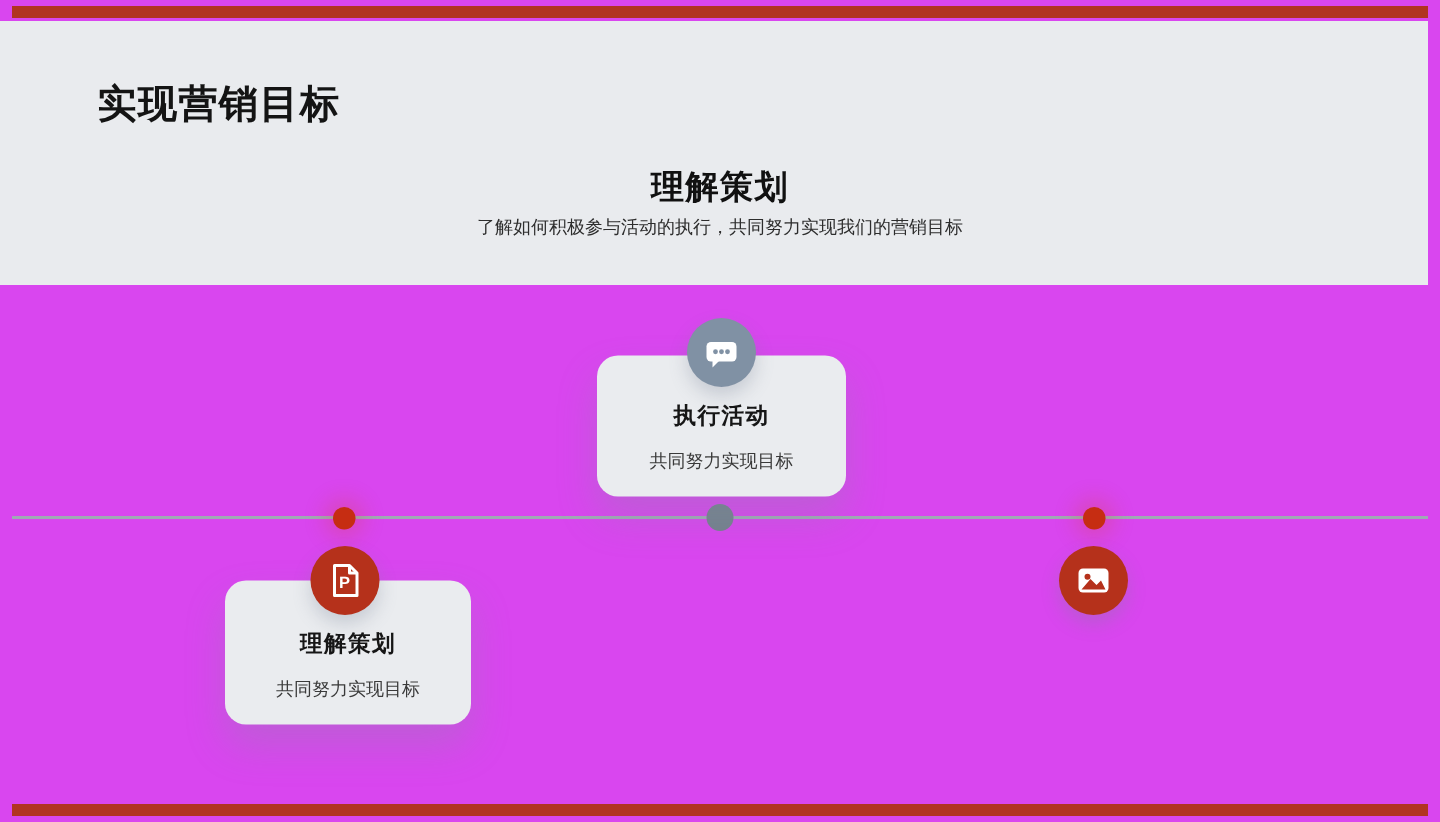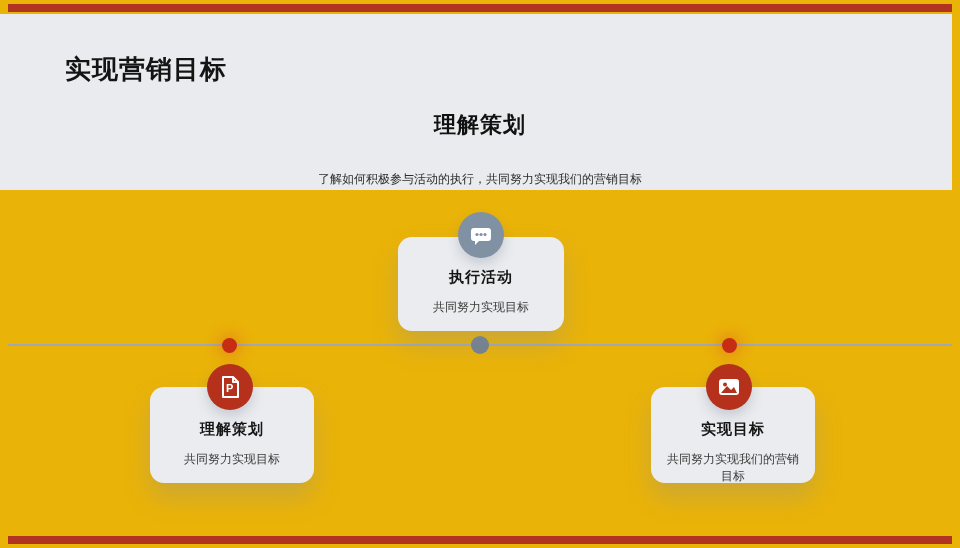--- a/index.html
+++ b/index.html
@@ -1,19 +1,19 @@
 <!DOCTYPE html>
 <html><head>
 <meta charset="utf-8">
 <style>
   html, body { margin: 0; padding: 0; background: #ffffff; }
   .slide {
     position: relative;
     width: 960px; height: 548px;
-    background: #eab308;
+    background: #d946ef;
     overflow: hidden;
     font-family: "Liberation Sans", "DejaVu Sans", sans-serif;
   }
   .accent-bar {
     position: absolute; left: 8px; width: 944px; height: 8px;
     background: #b13422;
   }
   .accent-bar.top { top: 4px; }
   .accent-bar.bottom { top: 536px; }
 
@@ -28,21 +28,21 @@
   }
   .section-heading {
     position: absolute; left: 0; top: 110px; width: 960px;
     text-align: center;
     font-size: 22px; font-weight: 900; color: #111111;
     letter-spacing: 1px;
   }
   .section-subtitle {
     position: absolute; left: 0; top: 143px; width: 960px;
     text-align: center;
-    font-size: 12px; color: #2d2d2d; margin-top: 28px;
+    font-size: 12px; color: #2d2d2d;
   }
 
   .timeline-line {
     position: absolute; left: 8px; top: 344px; width: 944px; height: 2px;
     background: #9fa9b4;
   }
   .node-dot {
     position: absolute; border-radius: 50%;
   }
   .node-dot.red {
@@ -125,24 +125,20 @@
     <p class="card-desc">共同努力实现目标</p>
   </div>
   <div class="icon-circle red left">
     <svg width="26" height="26" viewBox="0 0 26 26">
       <path d="M6 3 h10 l5 5 v15 h-15 z" fill="none" stroke="#ffffff" stroke-width="2" stroke-linejoin="round"></path>
       <path d="M16 3 v5 h5" fill="none" stroke="#ffffff" stroke-width="2" stroke-linejoin="round"></path>
       <text x="9" y="18" font-family="Liberation Sans, sans-serif" font-size="11" font-weight="bold" fill="#ffffff">P</text>
     </svg>
   </div>
 
-  <div class="card right">
-    <p class="card-title">实现目标</p>
-    <p class="card-desc">共同努力实现我们的营销目标</p>
-  </div>
   <div class="icon-circle red right">
     <svg width="26" height="26" viewBox="0 0 26 26">
       <rect x="3" y="5" width="20" height="16" rx="3" fill="#ffffff"></rect>
       <circle cx="9" cy="10.5" r="2" fill="#b5311b"></circle>
       <polygon points="5,19 11,12 15,16 18,13 21,19" fill="#b5311b"></polygon>
     </svg>
   </div>
 
   <div class="accent-bar bottom"></div>
 

